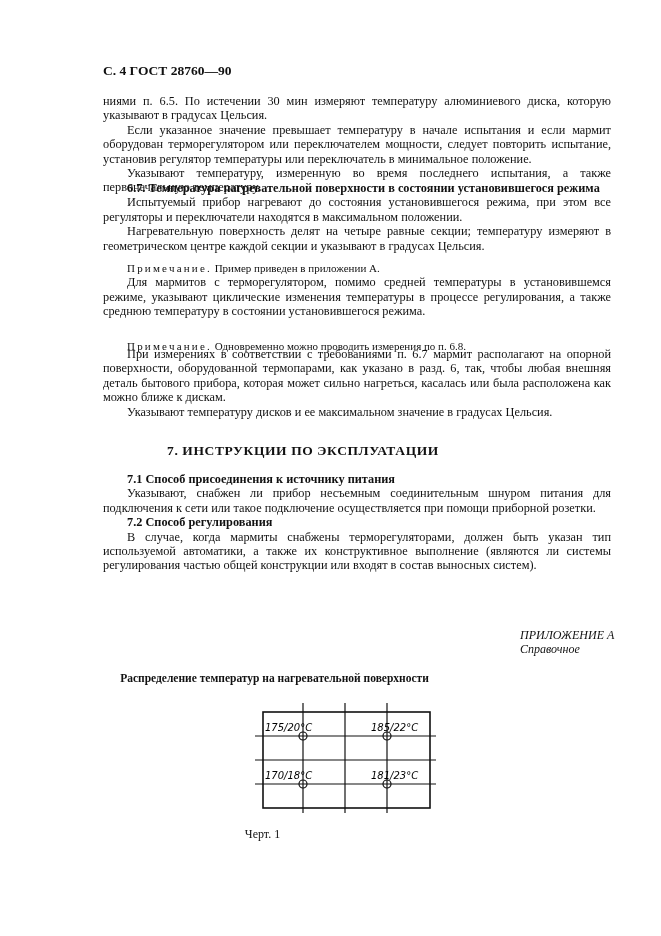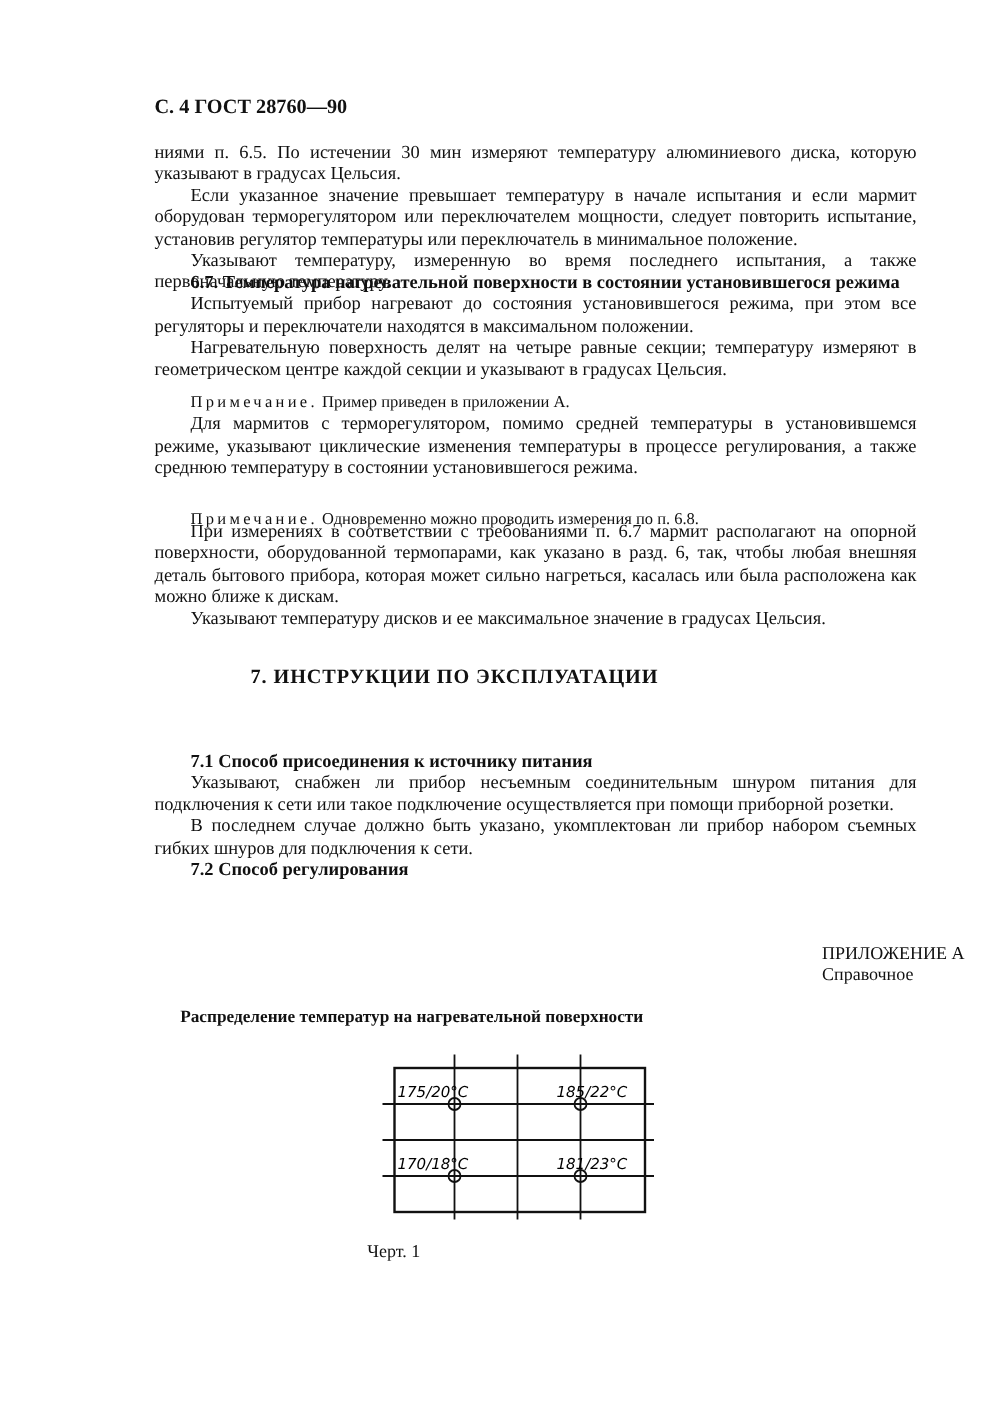--- a/index.html
+++ b/index.html
@@ -5,21 +5,21 @@
   html, body { margin:0; padding:0; background:#fff; }
   body { width:661px; height:936px; position:relative; overflow:hidden;
          font-family:"Liberation Serif", serif; color:#111; }
   .hdr { position:absolute; left:103px; top:63px; font-weight:bold; font-size:13.5px; }
   .p { position:absolute; left:103px; width:508px; font-size:12.3px; line-height:14.4px; text-align:justify; }
   .ind { text-indent:24px; }
   .b { font-weight:bold; }
   .note { font-size:11px; }
   .sp { letter-spacing:2.2px; }
   .h7 { position:absolute; left:0; width:606px; top:443px; text-align:center; font-weight:bold; font-size:13.5px; letter-spacing:0.6px; }
-  .appx { position:absolute; left:548px; top:628px; font-size:12px; line-height:14px; }
+  .appx { position:absolute; left:520px; top:628px; font-style:italic; font-size:12px; line-height:14px; }
   .ttl { position:absolute; left:0; width:549px; top:672px; text-align:center; font-weight:bold; font-size:11.5px; }
   .cap { position:absolute; left:0; width:525px; top:827px; text-align:center; font-size:12px; }
   svg text { font-family:"DejaVu Sans", sans-serif; font-style:italic; font-size:10px; }
 </style>
 </head>
 <body>
 
 <div class="hdr">С. 4 ГОСТ 28760—90</div>
 
 <div class="p" style="top:94px;">
@@ -32,30 +32,30 @@
   <div class="ind b">6.7. Температура нагревательной поверхности в состоянии установившегося режима</div>
   <div class="ind">Испытуемый прибор нагревают до состояния установившегося режима, при этом все регуляторы и переключатели находятся в максимальном положении.</div>
   <div class="ind">Нагревательную поверхность делят на четыре равные секции; температуру измеряют в геометрическом центре каждой секции и указывают в градусах Цельсия.</div>
   <div class="ind note" style="margin-top:8px;"><span class="sp">Примечание.</span><span> Пример приведен в приложении А.</span></div>
   <div class="ind" style="margin-top:0;">Для мармитов с терморегулятором, помимо средней температуры в установившемся режиме, указывают циклические изменения температуры в процессе регулирования, а также среднюю температуру в состоянии установившегося режима.</div>
   <div class="ind note" style="margin-top:20px;"><span class="sp">Примечание.</span><span> Одновременно можно проводить измерения по п. 6.8.</span></div>
 </div>
 
 <div class="p" style="top:347px;">
   <div class="ind">При измерениях в соответствии с требованиями п. 6.7 мармит располагают на опорной поверхности, оборудованной термопарами, как указано в разд. 6, так, чтобы любая внешняя деталь бытового прибора, которая может сильно нагреться, касалась или была расположена как можно ближе к дискам.</div>
-  <div class="ind">Указывают температуру дисков и ее максимальное значение в градусах Цельсия.</div>
+  <div class="ind">Указывают температуру дисков и ее максимальном значение в градусах Цельсия.</div>
 </div>
 
 <div class="h7">7. ИНСТРУКЦИИ ПО ЭКСПЛУАТАЦИИ</div>
 
-<div class="p" style="top:472px;margin-top:28px;">
+<div class="p" style="top:472px;">
   <div class="ind b">7.1 Способ присоединения к источнику питания</div>
   <div class="ind">Указывают, снабжен ли прибор несъемным соединительным шнуром питания для подключения к сети или такое подключение осуществляется при помощи приборной розетки.</div>
-  <div class="ind">В последнем случае должно быть указано, укомплектован ли прибор набором съемных гибких шнуров для подключения к сети.</div>
   <div class="ind b">7.2 Способ регулирования</div>
+  <div class="ind">В случае, когда мармиты снабжены терморегуляторами, должен быть указан тип используемой автоматики, а также их конструктивное выполнение (являются ли системы регулирования частью общей конструкции или входят в состав выносных систем).</div>
 </div>
 
 <div class="appx">
   <div>ПРИЛОЖЕНИЕ А</div>
   <div>Справочное</div>
 </div>
 
 <div class="ttl">Распределение температур на нагревательной поверхности</div>
 
 <svg style="position:absolute;left:0;top:0;" width="661" height="936">

